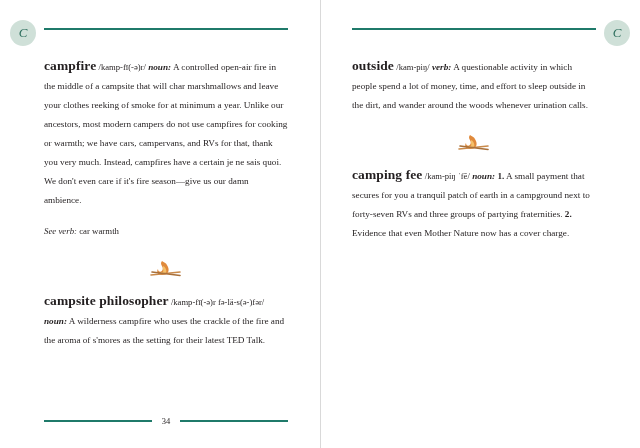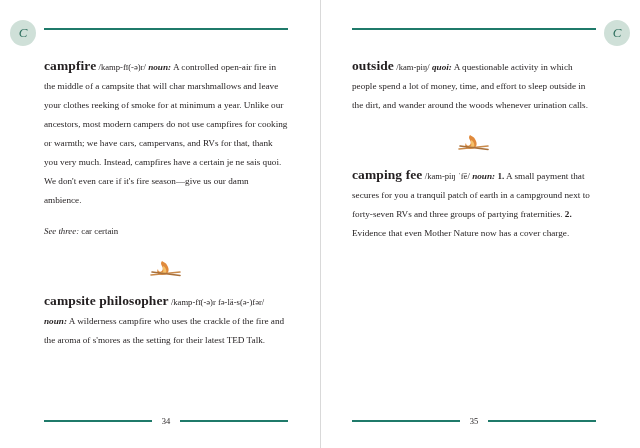--- a/index.html
+++ b/index.html
@@ -134,21 +134,21 @@
 <div class="spread">
 
   <div class="page page-left">
     <div class="corner-badge left">C</div>
     <div class="top-rule"></div>
 
     <div class="col">
 
       <div class="entry">
         <span class="headword">campfire</span><span> </span><span class="pron">/kamp-fī(-ə)r/</span><span> </span><span class="pos">noun:</span><span> </span><span>A controlled open-air fire in the middle of a campsite that will char marshmallows and leave your clothes reeking of smoke for at minimum a year. Unlike our ancestors, most modern campers do not use campfires for cooking or warmth; we have cars, campervans, and RVs for that, thank you very much. Instead, campfires have a certain je ne sais quoi. We don't even care if it's fire season—give us our damn ambience.</span>
-        <span class="crossref"><span>See three:</span> <span class="xref-word">car certain</span></span>
+        <span class="crossref"><span>See verb:</span> <span class="xref-word">car warmth</span></span>
       </div>
 
       <div class="ornament">
         <svg width="34" height="20" viewBox="0 0 34 20" xmlns="http://www.w3.org/2000/svg" aria-hidden="true">
           <path d="M13 3 C10 7 15 8 13.5 12 C12 15 9 14 9 11 C7 14 9 17 13 17 C18 17 21 14 19 9 C17.5 5 16 5 13 3 Z" fill="#e08a3c"></path>
           <path d="M14.5 8 C13 10.5 15 11.5 14.2 13.5 C13.5 15.2 11.8 14.5 12 12.8 C11 14.6 12.3 16 14.2 16 C16.7 16 18 14.2 17 11.6 C16.2 9.4 15.8 9.2 14.5 8 Z" fill="#f4c06a"></path>
           <path d="M2 17 L31 14" stroke="#c98a4b" stroke-width="1.6" stroke-linecap="round"></path>
           <path d="M3 14 L31 17.5" stroke="#a9703a" stroke-width="1.6" stroke-linecap="round"></path>
         </svg>
       </div>
@@ -168,38 +168,33 @@
 
   <div class="gutter"></div>
 
   <div class="page page-right">
     <div class="corner-badge right">C</div>
     <div class="top-rule"></div>
 
     <div class="col">
 
       <div class="entry">
-        <span class="headword">outside</span><span> </span><span class="pron">/kam-piŋ/</span><span> </span><span class="pos">quoi:</span><span> </span><span>A questionable activity in which people spend a lot of money, time, and effort to sleep outside in the dirt, and wander around the woods whenever urination calls.</span>
+        <span class="headword">outside</span><span> </span><span class="pron">/kam-piŋ/</span><span> </span><span class="pos">verb:</span><span> </span><span>A questionable activity in which people spend a lot of money, time, and effort to sleep outside in the dirt, and wander around the woods whenever urination calls.</span>
       </div>
 
       <div class="ornament">
         <svg width="34" height="20" viewBox="0 0 34 20" xmlns="http://www.w3.org/2000/svg" aria-hidden="true">
           <path d="M13 3 C10 7 15 8 13.5 12 C12 15 9 14 9 11 C7 14 9 17 13 17 C18 17 21 14 19 9 C17.5 5 16 5 13 3 Z" fill="#e08a3c"></path>
           <path d="M14.5 8 C13 10.5 15 11.5 14.2 13.5 C13.5 15.2 11.8 14.5 12 12.8 C11 14.6 12.3 16 14.2 16 C16.7 16 18 14.2 17 11.6 C16.2 9.4 15.8 9.2 14.5 8 Z" fill="#f4c06a"></path>
           <path d="M2 17 L31 14" stroke="#c98a4b" stroke-width="1.6" stroke-linecap="round"></path>
           <path d="M3 14 L31 17.5" stroke="#a9703a" stroke-width="1.6" stroke-linecap="round"></path>
         </svg>
       </div>
 
       <div class="entry">
         <span class="headword">camping fee</span><span> </span><span class="pron">/kam-piŋ ˈfē/</span><span> </span><span class="pos">noun:</span><span> </span><span class="sense-num">1.</span><span> </span><span>A small payment that secures for you a tranquil patch of earth in a campground next to forty-seven RVs and three groups of partying fraternities.</span><span> </span><span class="sense-num">2.</span><span> </span><span>Evidence that even Mother Nature now has a cover charge.</span>
       </div>
 
     </div>
 
-    <div class="footer footer-right">
-      <div class="rule"></div>
-      <div class="pageno">35</div>
-      <div class="rule"></div>
-    </div>
   </div>
 
 </div>
 
 </body></html>

